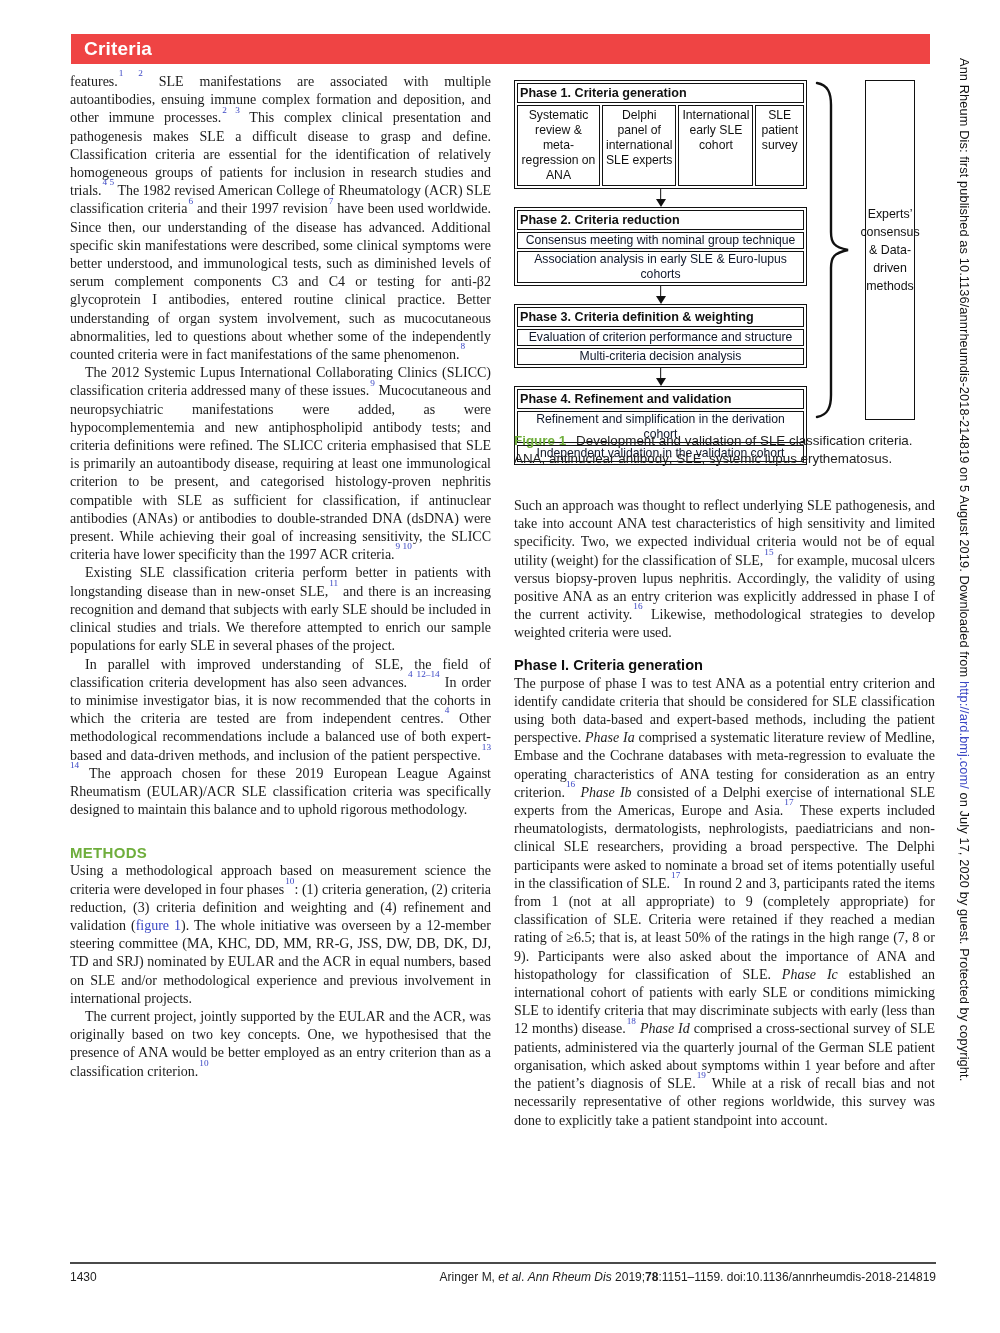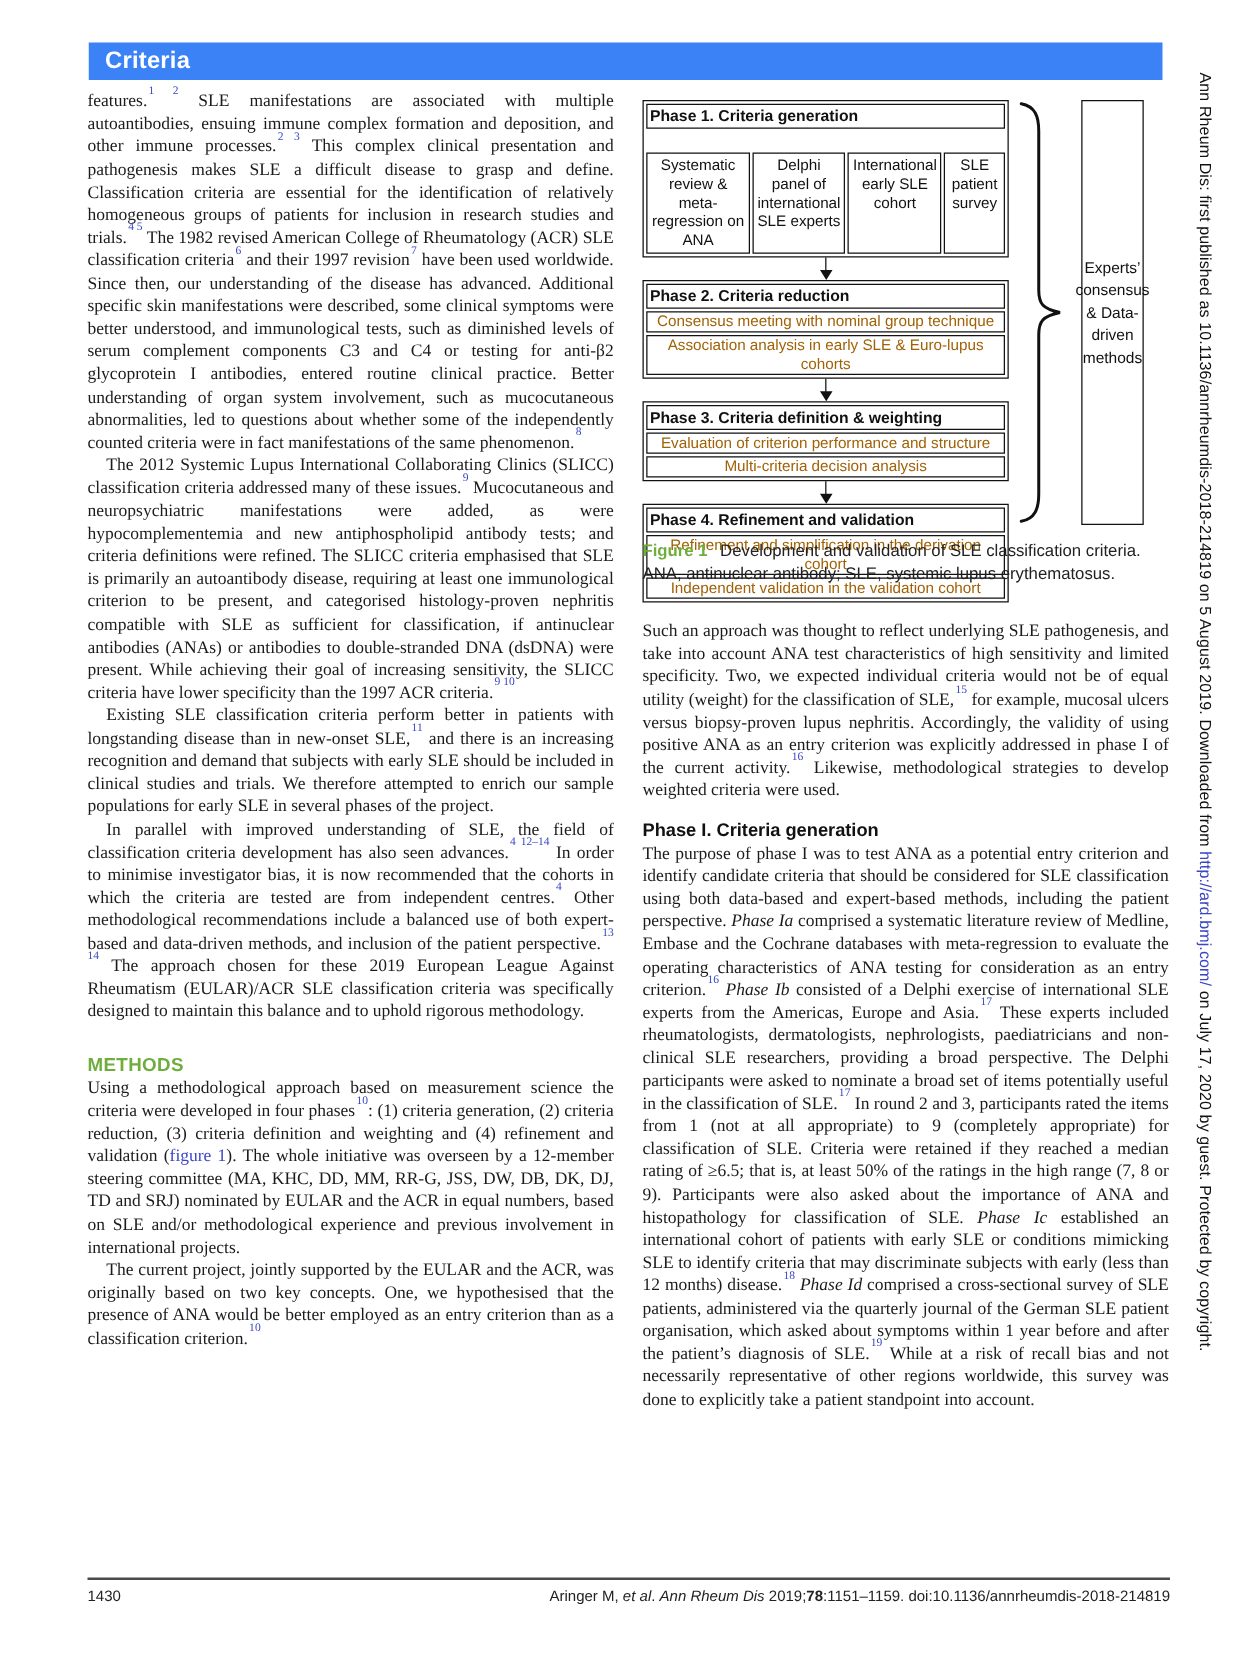--- a/index.html
+++ b/index.html
@@ -5,21 +5,21 @@
   * { margin:0; padding:0; box-sizing:border-box; }
   html,body { background:#e8e8e8; }
   .page {
     position:relative; width:1000px; height:1333px; background:#ffffff;
     margin:0 auto; overflow:hidden;
     font-family:"Liberation Serif", serif; color:#1b1b1b;
   }
   
   .banner {
     position:absolute; left:71px; top:34px; width:859px; height:30px;
-    background:#3b82f6; color:#ffffff;
+    background:#ef4444; color:#ffffff;
     font:bold 19px/30px "Liberation Sans", sans-serif;
     padding-left:13px; letter-spacing:0.2px;
   }
   
   .col { position:absolute; width:421px; }
   .col-left  { left:70px;  top:73px; }
   .col-right { left:514px; top:80px; }
   .para {
     font-size:14px; line-height:18.2px; text-align:justify;
     color:#1b1b1b;
@@ -44,30 +44,30 @@
   
   .fig { display:block; }
   .fig-diagram { display:flex; height:340px; align-items:stretch; }
   .flow { width:293px; display:flex; flex-direction:column; }
   .phase { border:1.5px solid #111; padding:2px; background:#fff; }
   .phase-title {
     border:1.5px solid #111; 
     font:bold 12.6px/16px "Liberation Sans", sans-serif; color:#111;
     padding:1px 2px;
   }
-  .phase-cols { display:flex; gap:2px; margin-top:19px; }
+  .phase-cols { display:flex; gap:2px; margin-top:2px; }
   .phase-cols .cell {
     border:1.5px solid #111; min-height:66px;
     font:12.2px/15px "Liberation Sans", sans-serif; color:#111;
     text-align:center; padding:2px 3px;
   }
   .pc0 { width:30%; } .pc1 { width:26%; } .pc2 { width:26.5%; } .pc3 { width:17.5%; }
   .cell.row {
     border:1.5px solid #111; margin-top:2px;
-    font:12.2px/15px "Liberation Sans", sans-serif; color:#a16207;
+    font:12.2px/15px "Liberation Sans", sans-serif; color:#0f172a;
     text-align:center; padding:0 2px;
   }
   .arrow { position:relative; flex:1; min-height:18px; }
   .arrow::before {
     content:""; position:absolute; left:50%; top:0; bottom:6px;
     width:1.7px; background:#111; transform:translateX(-50%);
   }
   .arrow::after {
     content:""; position:absolute; left:50%; bottom:0; transform:translateX(-50%);
     border-left:5px solid transparent; border-right:5px solid transparent;

